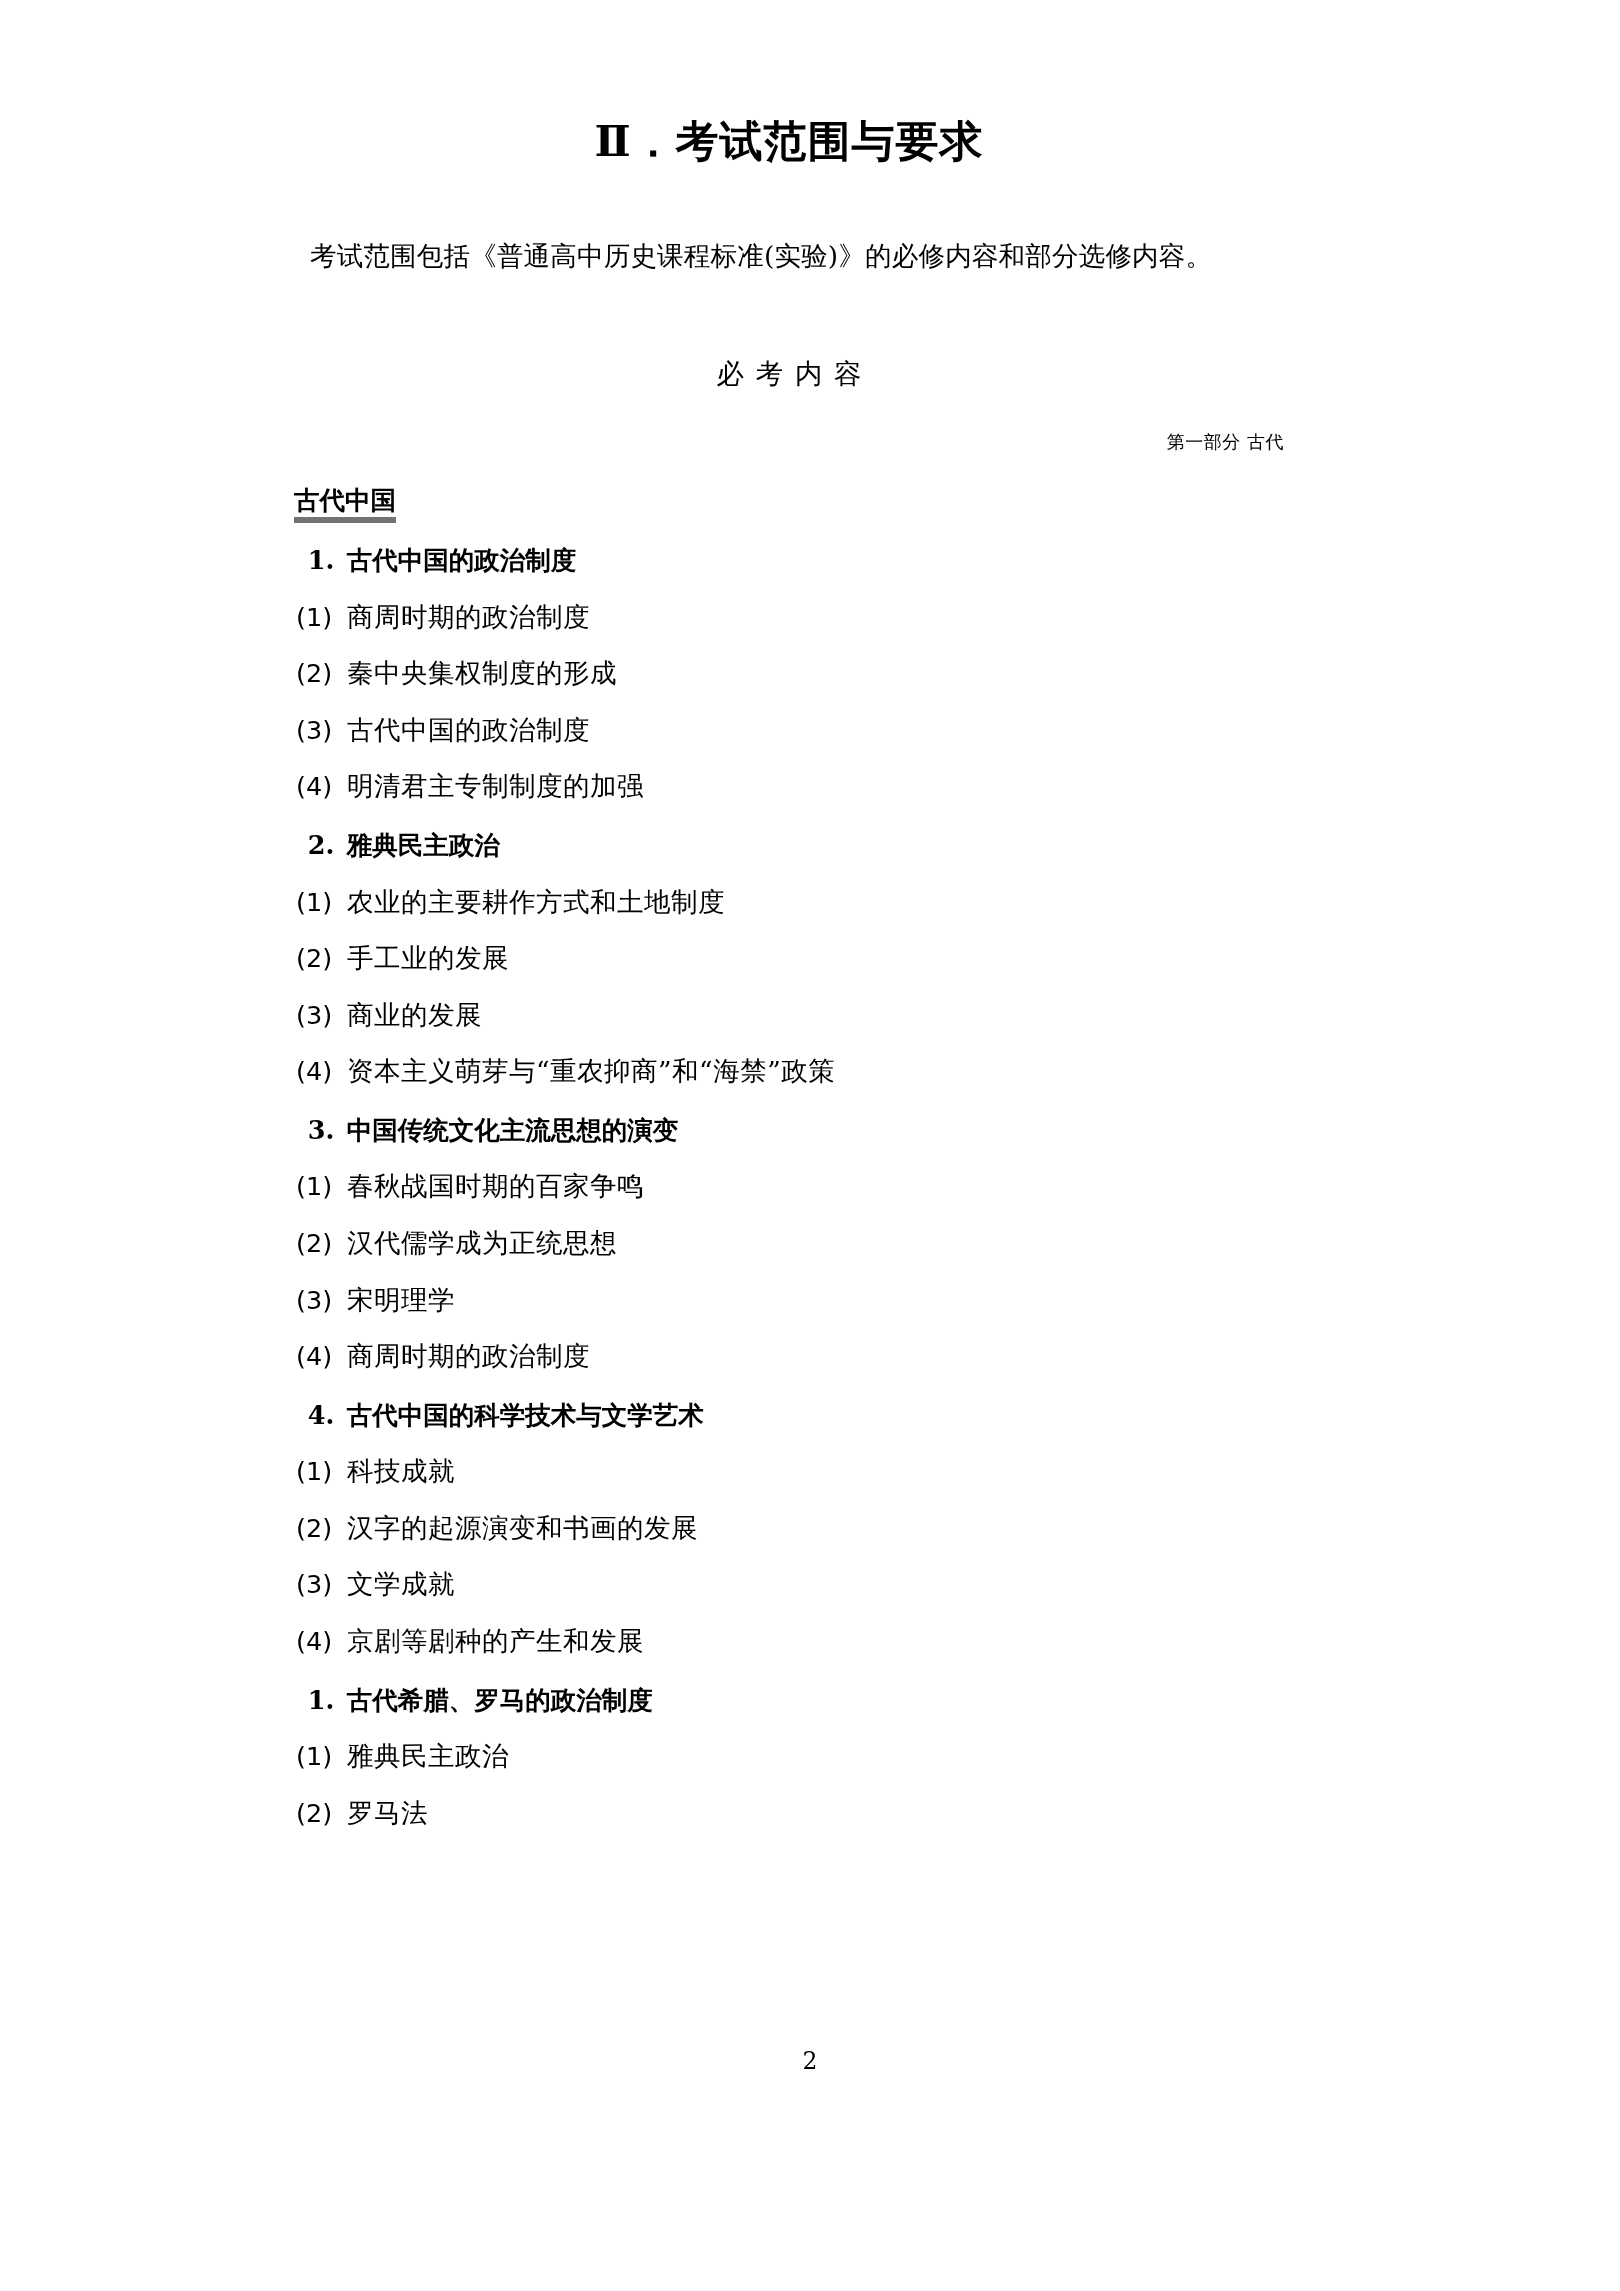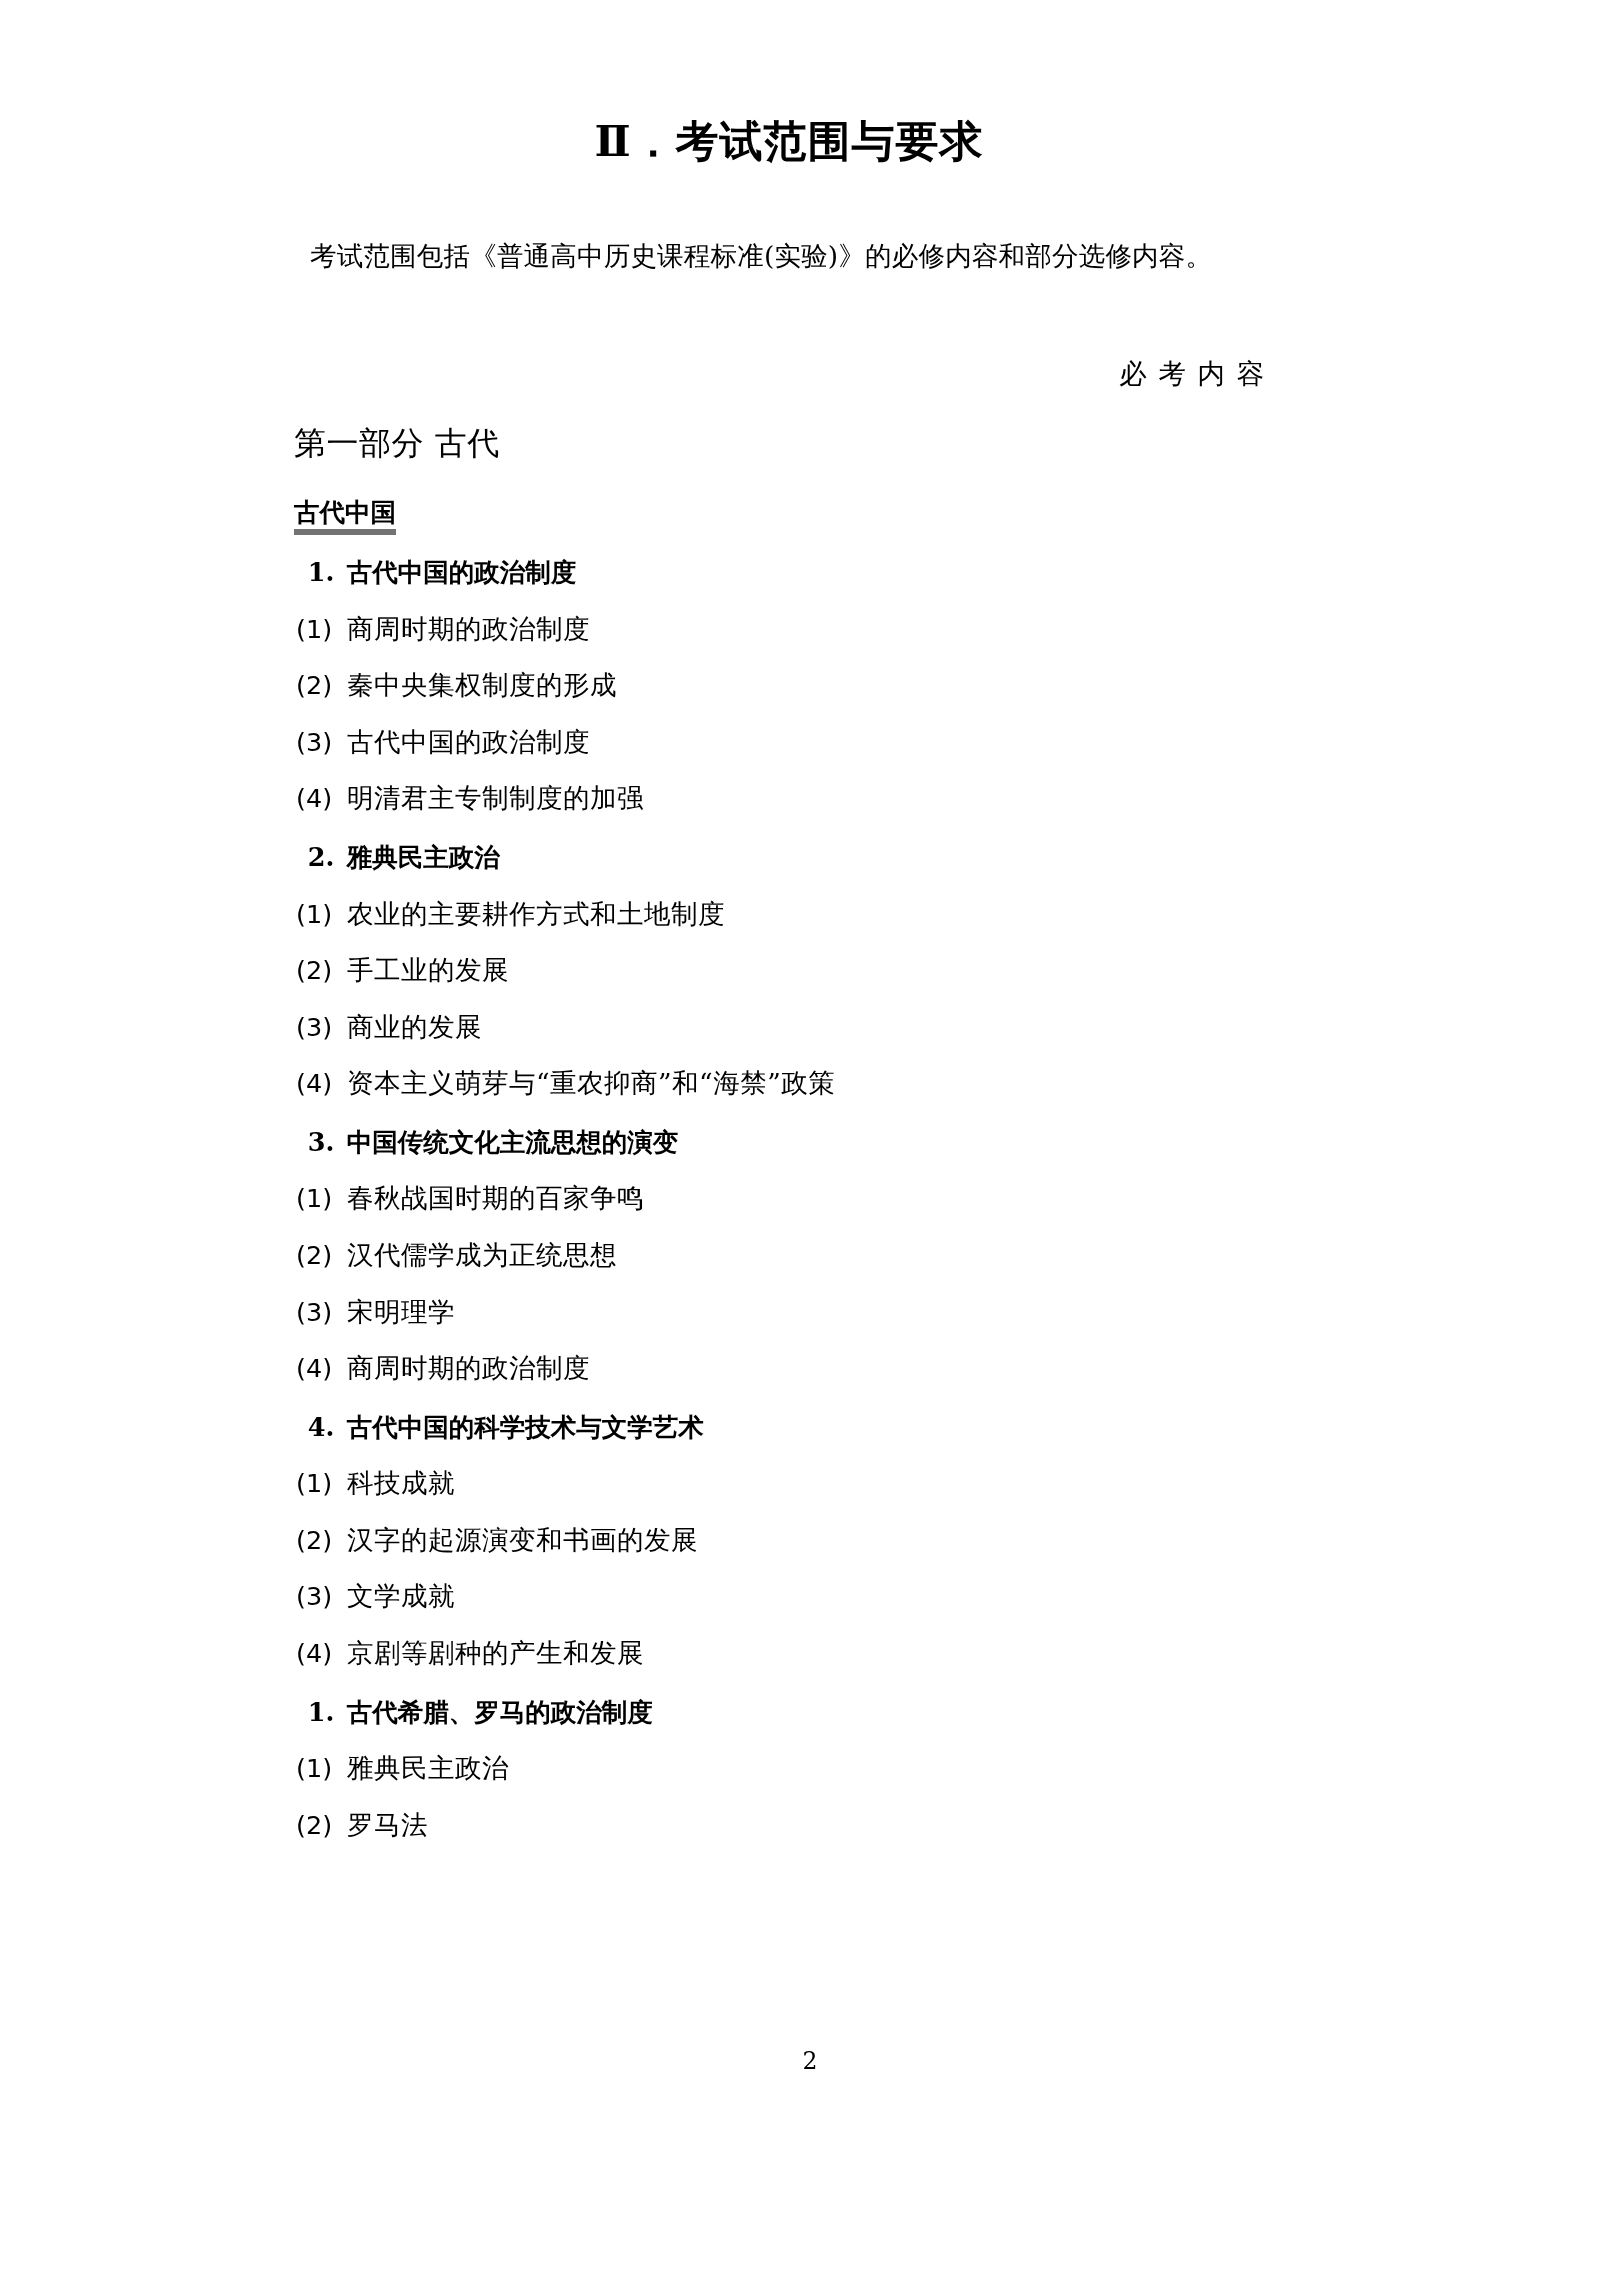--- a/index.html
+++ b/index.html
@@ -44,33 +44,33 @@
     font-size: 26.5px;
     line-height: 1.6;
     margin: 16px;
     padding-top: 51px;
     text-align: left;
     letter-spacing: 0.2px;
   }
 
   
   .center-head-main {
-    text-align: right;
+    text-align: center;
     font-family: Liberation Serif, serif;
     font-size: 27.4px;
     font-weight: normal;
-    margin: 8px;
+    margin: 16px;
     padding-top: 63px;
     letter-spacing: 11.8px;
     text-indent: 11.8px;
   }
   .center-head-sub {
-    text-align: left;
-    font-family: "DejaVu Sans", sans-serif;
-    font-size: 32px;
+    text-align: right;
+    font-family: "DejaVu Sans", sans-serif;
+    font-size: 18px;
     font-weight: normal;
     margin: 0;
     padding-top: 21.6px;
     letter-spacing: 0.5px;
   }
 
   
   .section-head {
     font-family: "DejaVu Sans", sans-serif;
     font-weight: bold;

